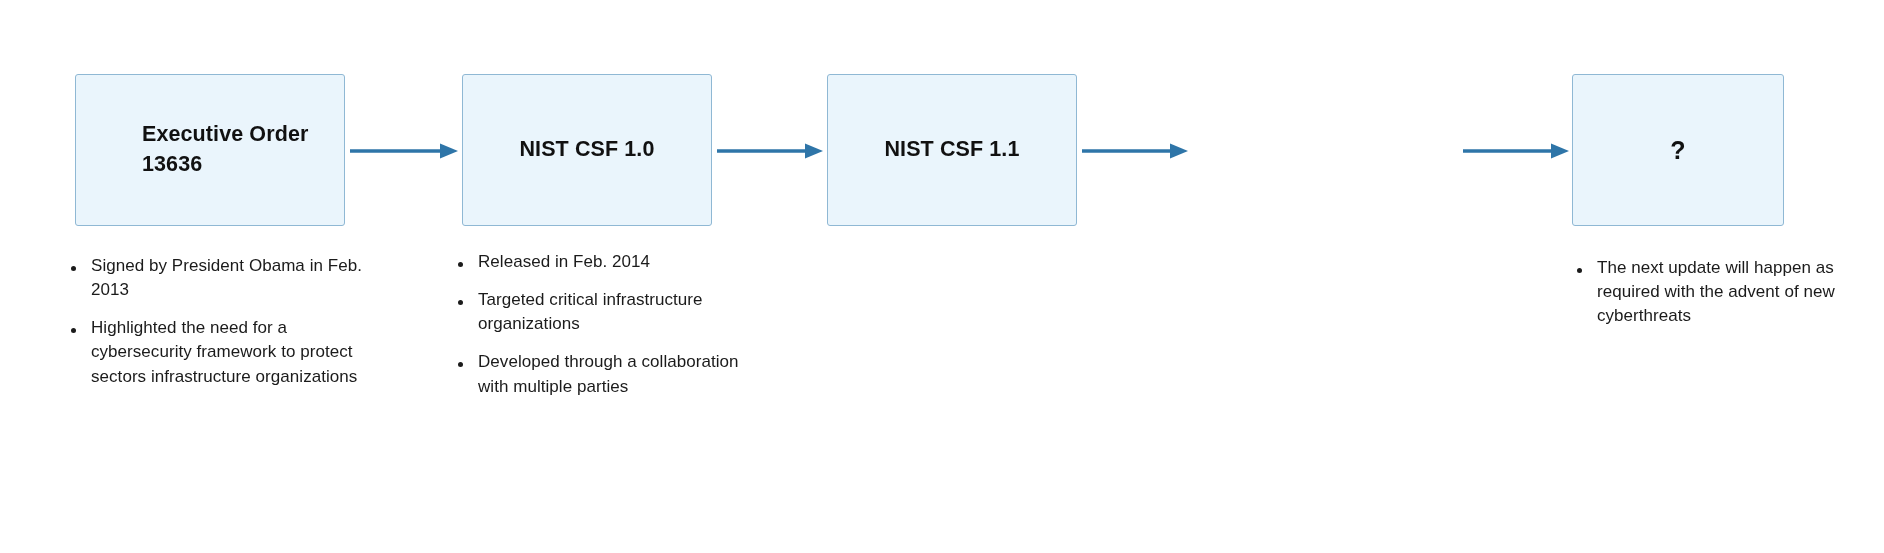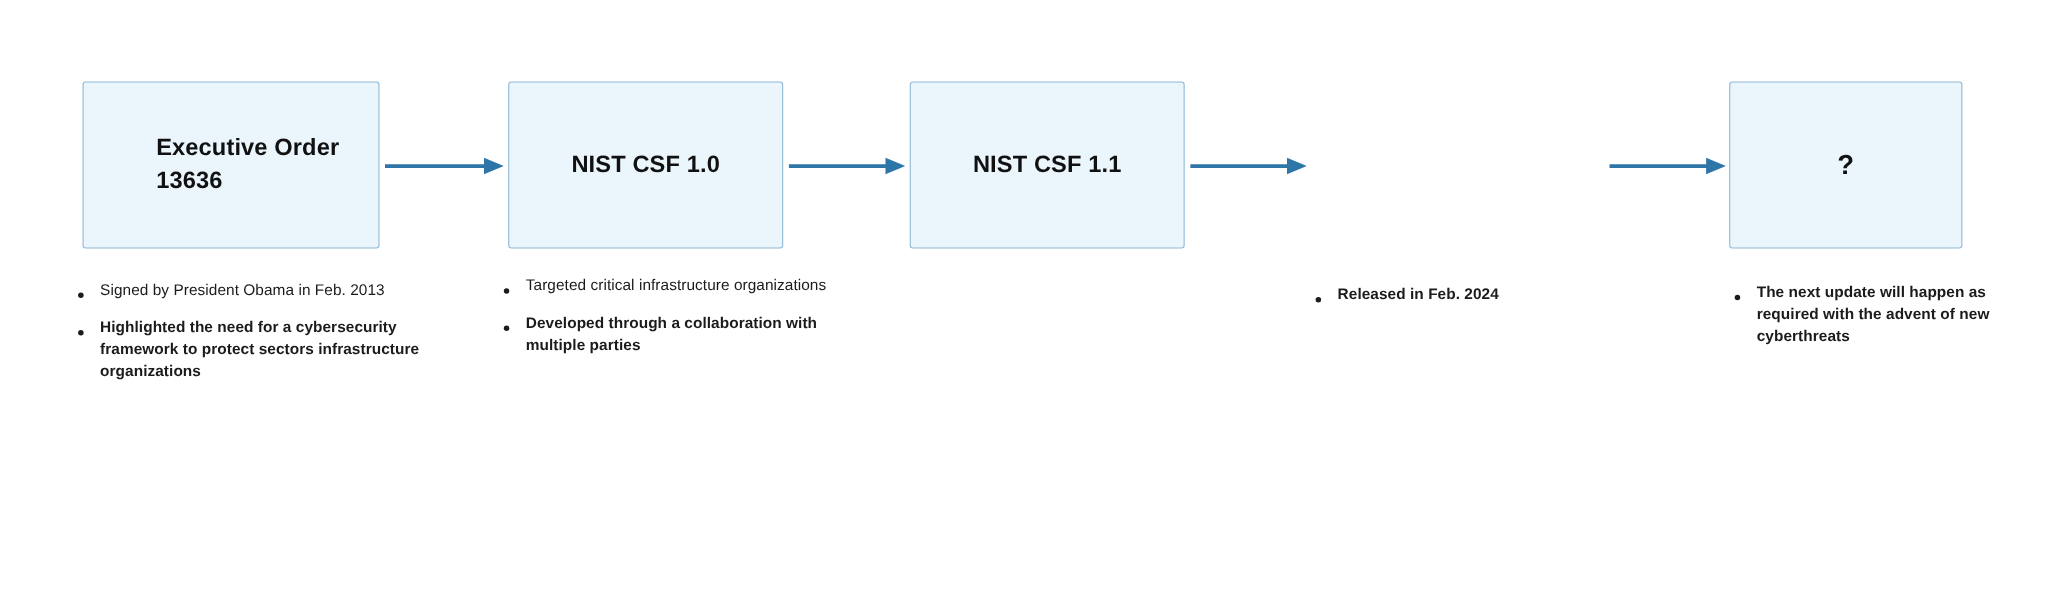--- a/index.html
+++ b/index.html
@@ -53,27 +53,27 @@
   }
   .bullets {
     position: absolute;
     list-style: none;
     margin: 0;
     padding: 0;
   }
   .bullets li {
     position: relative;
     padding-left: 26px;
-    font-size: 14px;
+    font-size: 17px;
     line-height: 1.42;
     color: #1b1b1b;
     margin-bottom: 14px;
     letter-spacing: 0.05px;
   }
-  .bullets li:last-child { margin-bottom: 0; font-weight: bold; }
+  .bullets li:last-child { margin-bottom: 0; }
   .bullets li::before {
     content: "";
     position: absolute;
     left: 6px;
     top: 12px;
     width: 5px;
     height: 5px;
     border-radius: 50%;
     background: #1b1b1b;
   }
@@ -100,20 +100,21 @@
       <line x1="0" y1="10" x2="92" y2="10" stroke="#2e75a8" stroke-width="3.4"></line>
       <polygon points="90,2.5 108,10 90,17.5" fill="#2e75a8"></polygon>
     </svg>
   </div>
 
   <div class="node-box center-label" style="left:462px; top:74px; width:250px; height:152px;">
     <div class="node-title">NIST CSF 1.0</div>
   </div>
 
   <ul class="bullets" style="left:452px; top:250px; width:300px;">
+    <li>Released in Feb. 2014</li>
     <li>Targeted critical infrastructure organizations</li>
     <li>Developed through a collaboration with multiple parties</li>
   </ul>
 
   <div class="arrow" style="left:717px; top:141px; width:106px;">
     <svg width="106" height="20" viewBox="0 0 106 20" aria-hidden="true">
       <line x1="0" y1="10" x2="90" y2="10" stroke="#2e75a8" stroke-width="3.4"></line>
       <polygon points="88,2.5 106,10 88,17.5" fill="#2e75a8"></polygon>
     </svg>
   </div>
@@ -125,21 +126,20 @@
 
   <div class="arrow" style="left:1082px; top:141px; width:106px;">
     <svg width="106" height="20" viewBox="0 0 106 20" aria-hidden="true">
       <line x1="0" y1="10" x2="90" y2="10" stroke="#2e75a8" stroke-width="3.4"></line>
       <polygon points="88,2.5 106,10 88,17.5" fill="#2e75a8"></polygon>
     </svg>
   </div>
 
 
   <ul class="bullets" style="left:1190px; top:258px; width:300px;">
-    <li>Released in Feb. 2024</li>
   </ul>
 
   <div class="arrow" style="left:1463px; top:141px; width:106px;">
     <svg width="106" height="20" viewBox="0 0 106 20" aria-hidden="true">
       <line x1="0" y1="10" x2="90" y2="10" stroke="#2e75a8" stroke-width="3.4"></line>
       <polygon points="88,2.5 106,10 88,17.5" fill="#2e75a8"></polygon>
     </svg>
   </div>
 
   <div class="node-box center-label" style="left:1572px; top:74px; width:212px; height:152px;">

